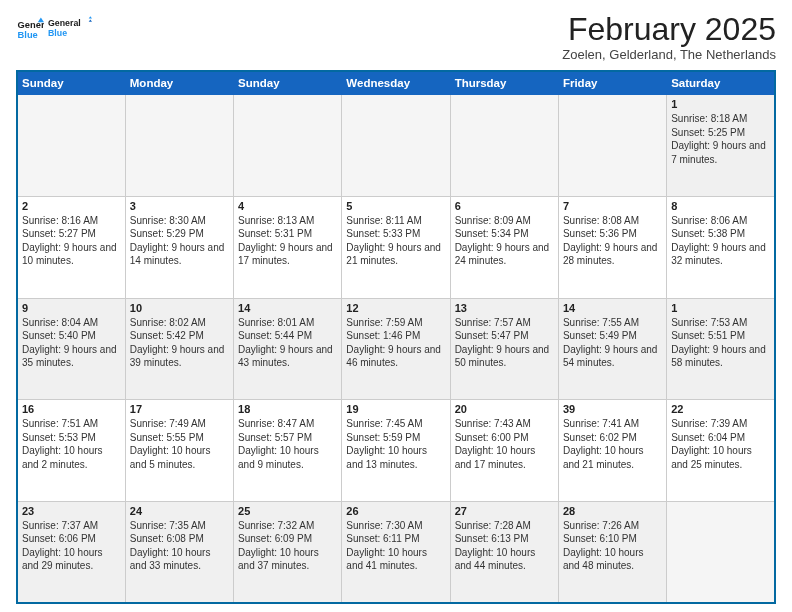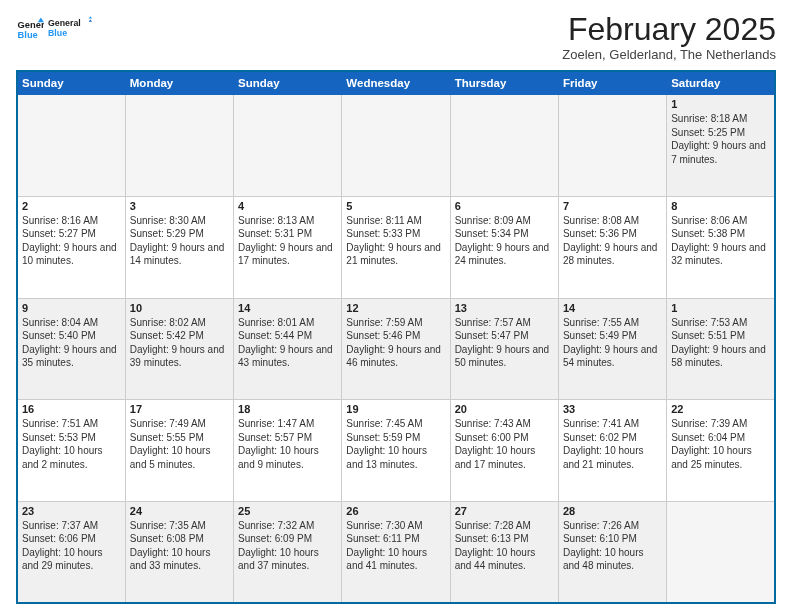--- a/index.html
+++ b/index.html
@@ -199,21 +199,21 @@
           </td>
           <td>
             <span class="day-num">14</span>
             <div class="day-info">Sunrise: 8:01 AM
 Sunset: 5:44 PM
 Daylight: 9 hours and 43 minutes.</div>
           </td>
           <td>
             <span class="day-num">12</span>
             <div class="day-info">Sunrise: 7:59 AM
-Sunset: 5:46 PM
+Sunset: 1:46 PM
 Daylight: 9 hours and 46 minutes.</div>
           </td>
           <td>
             <span class="day-num">13</span>
             <div class="day-info">Sunrise: 7:57 AM
 Sunset: 5:47 PM
 Daylight: 9 hours and 50 minutes.</div>
           </td>
           <td>
             <span class="day-num">14</span>
@@ -236,38 +236,38 @@
 Daylight: 10 hours and 2 minutes.</div>
           </td>
           <td>
             <span class="day-num">17</span>
             <div class="day-info">Sunrise: 7:49 AM
 Sunset: 5:55 PM
 Daylight: 10 hours and 5 minutes.</div>
           </td>
           <td>
             <span class="day-num">18</span>
-            <div class="day-info">Sunrise: 1:47 AM
+            <div class="day-info">Sunrise: 8:47 AM
 Sunset: 5:57 PM
 Daylight: 10 hours and 9 minutes.</div>
           </td>
           <td>
             <span class="day-num">19</span>
             <div class="day-info">Sunrise: 7:45 AM
 Sunset: 5:59 PM
 Daylight: 10 hours and 13 minutes.</div>
           </td>
           <td>
             <span class="day-num">20</span>
             <div class="day-info">Sunrise: 7:43 AM
 Sunset: 6:00 PM
 Daylight: 10 hours and 17 minutes.</div>
           </td>
           <td>
-            <span class="day-num">33</span>
+            <span class="day-num">39</span>
             <div class="day-info">Sunrise: 7:41 AM
 Sunset: 6:02 PM
 Daylight: 10 hours and 21 minutes.</div>
           </td>
           <td>
             <span class="day-num">22</span>
             <div class="day-info">Sunrise: 7:39 AM
 Sunset: 6:04 PM
 Daylight: 10 hours and 25 minutes.</div>
           </td>

